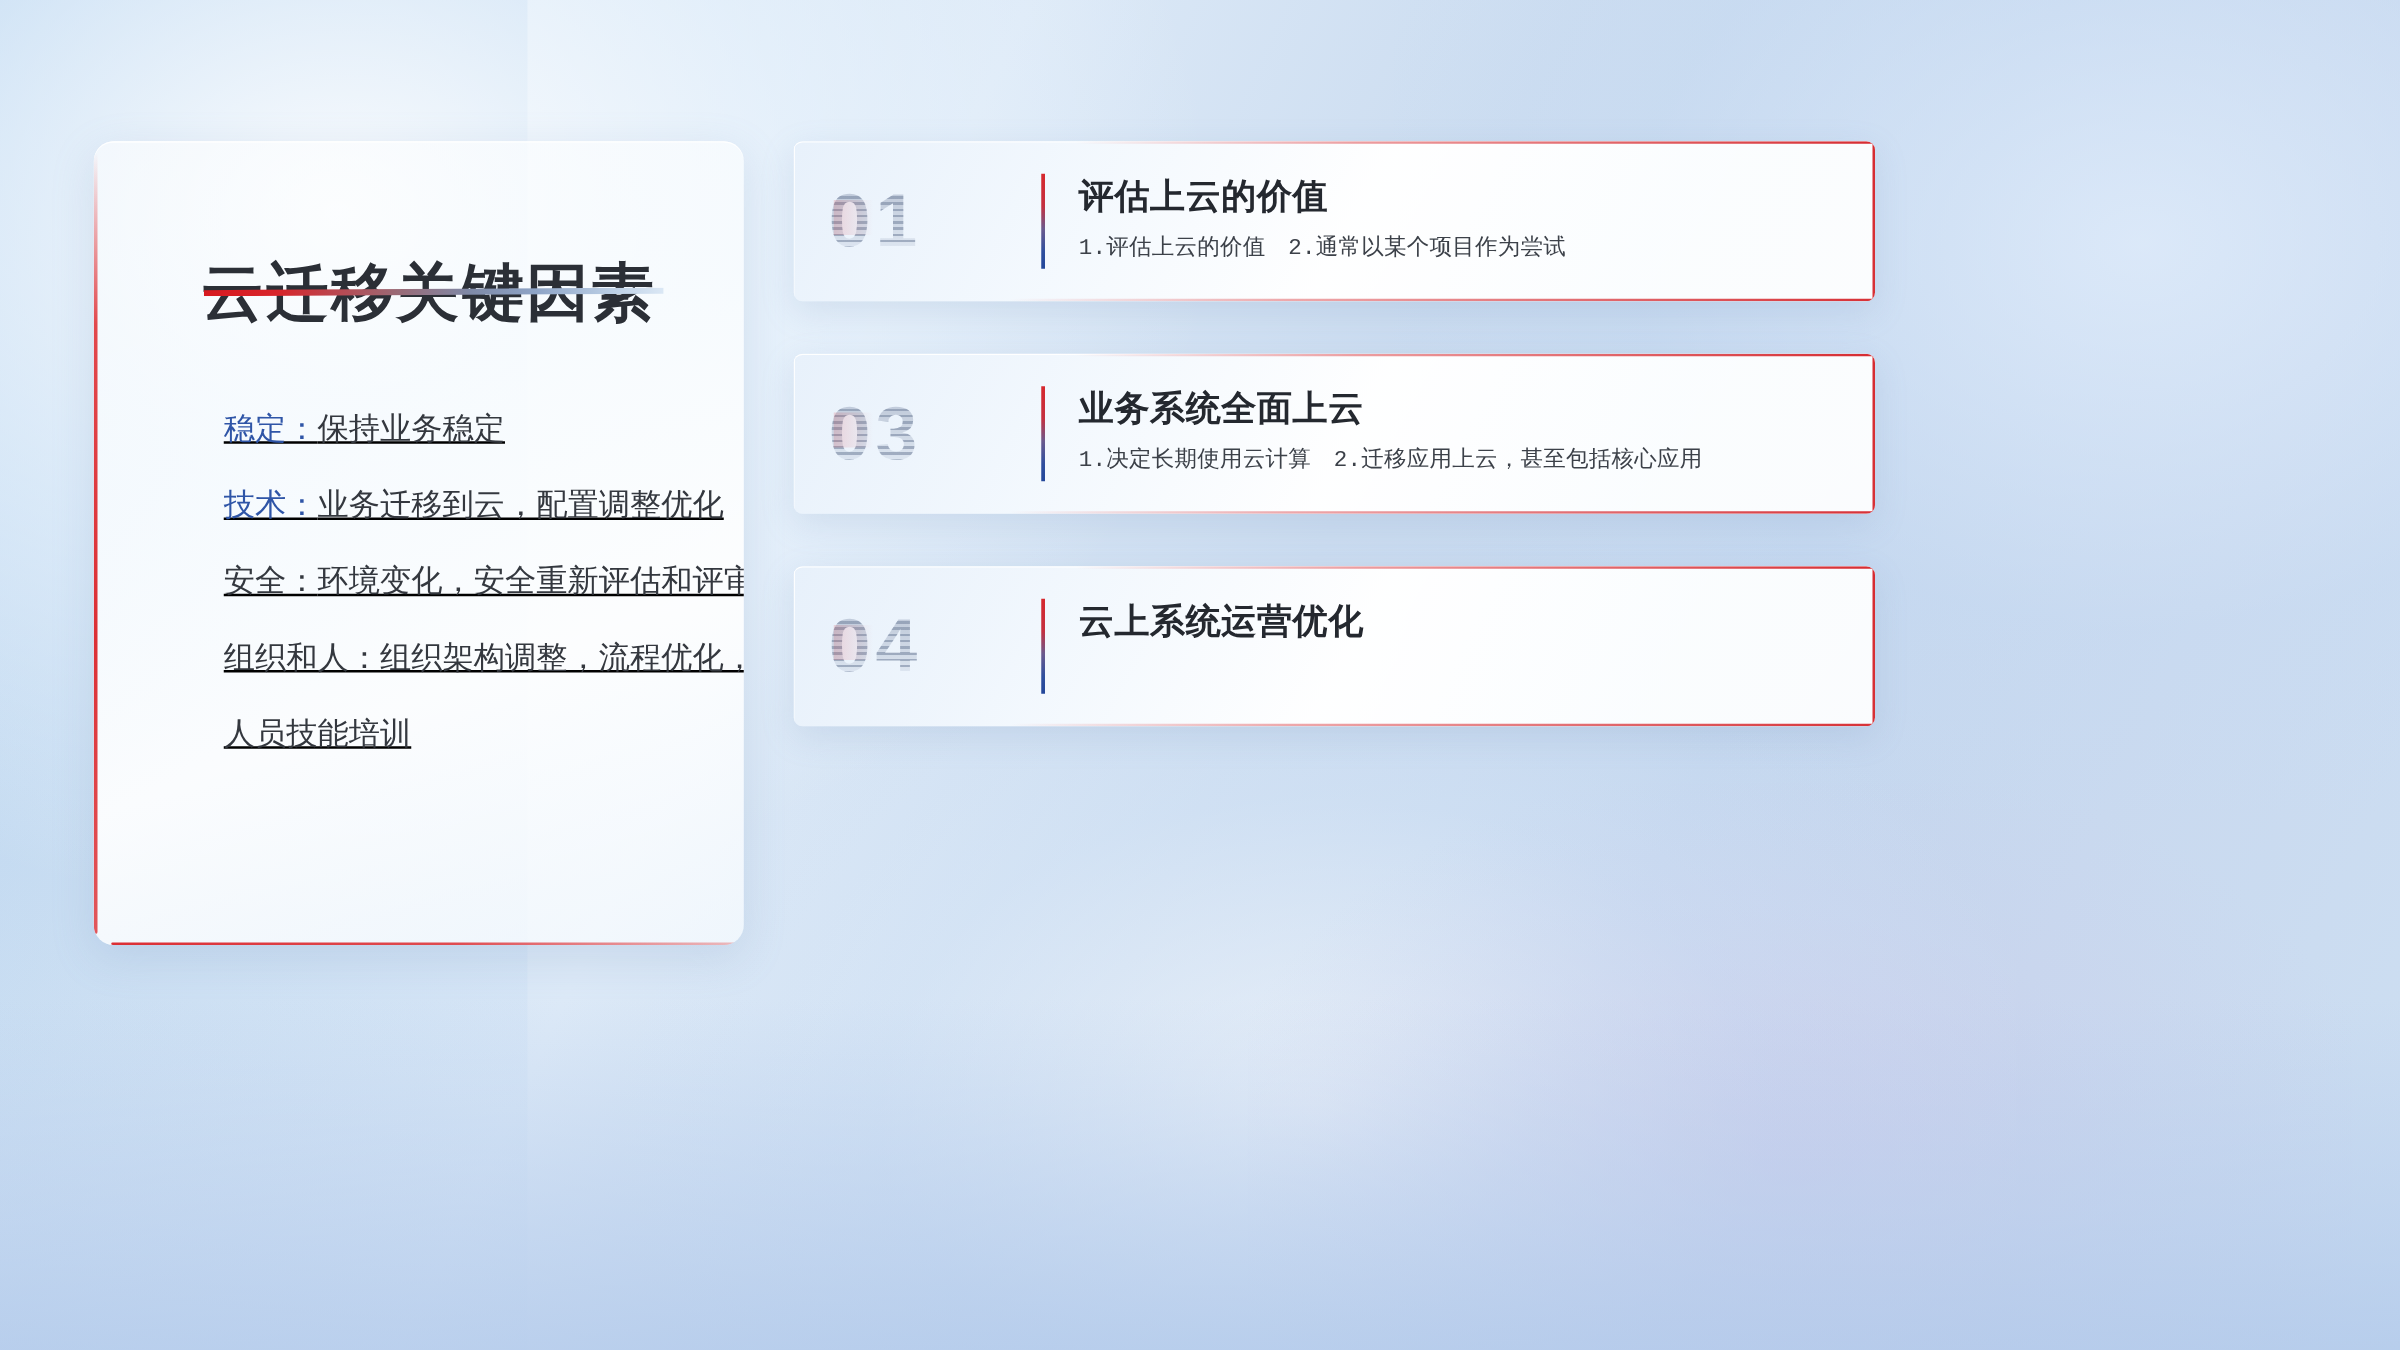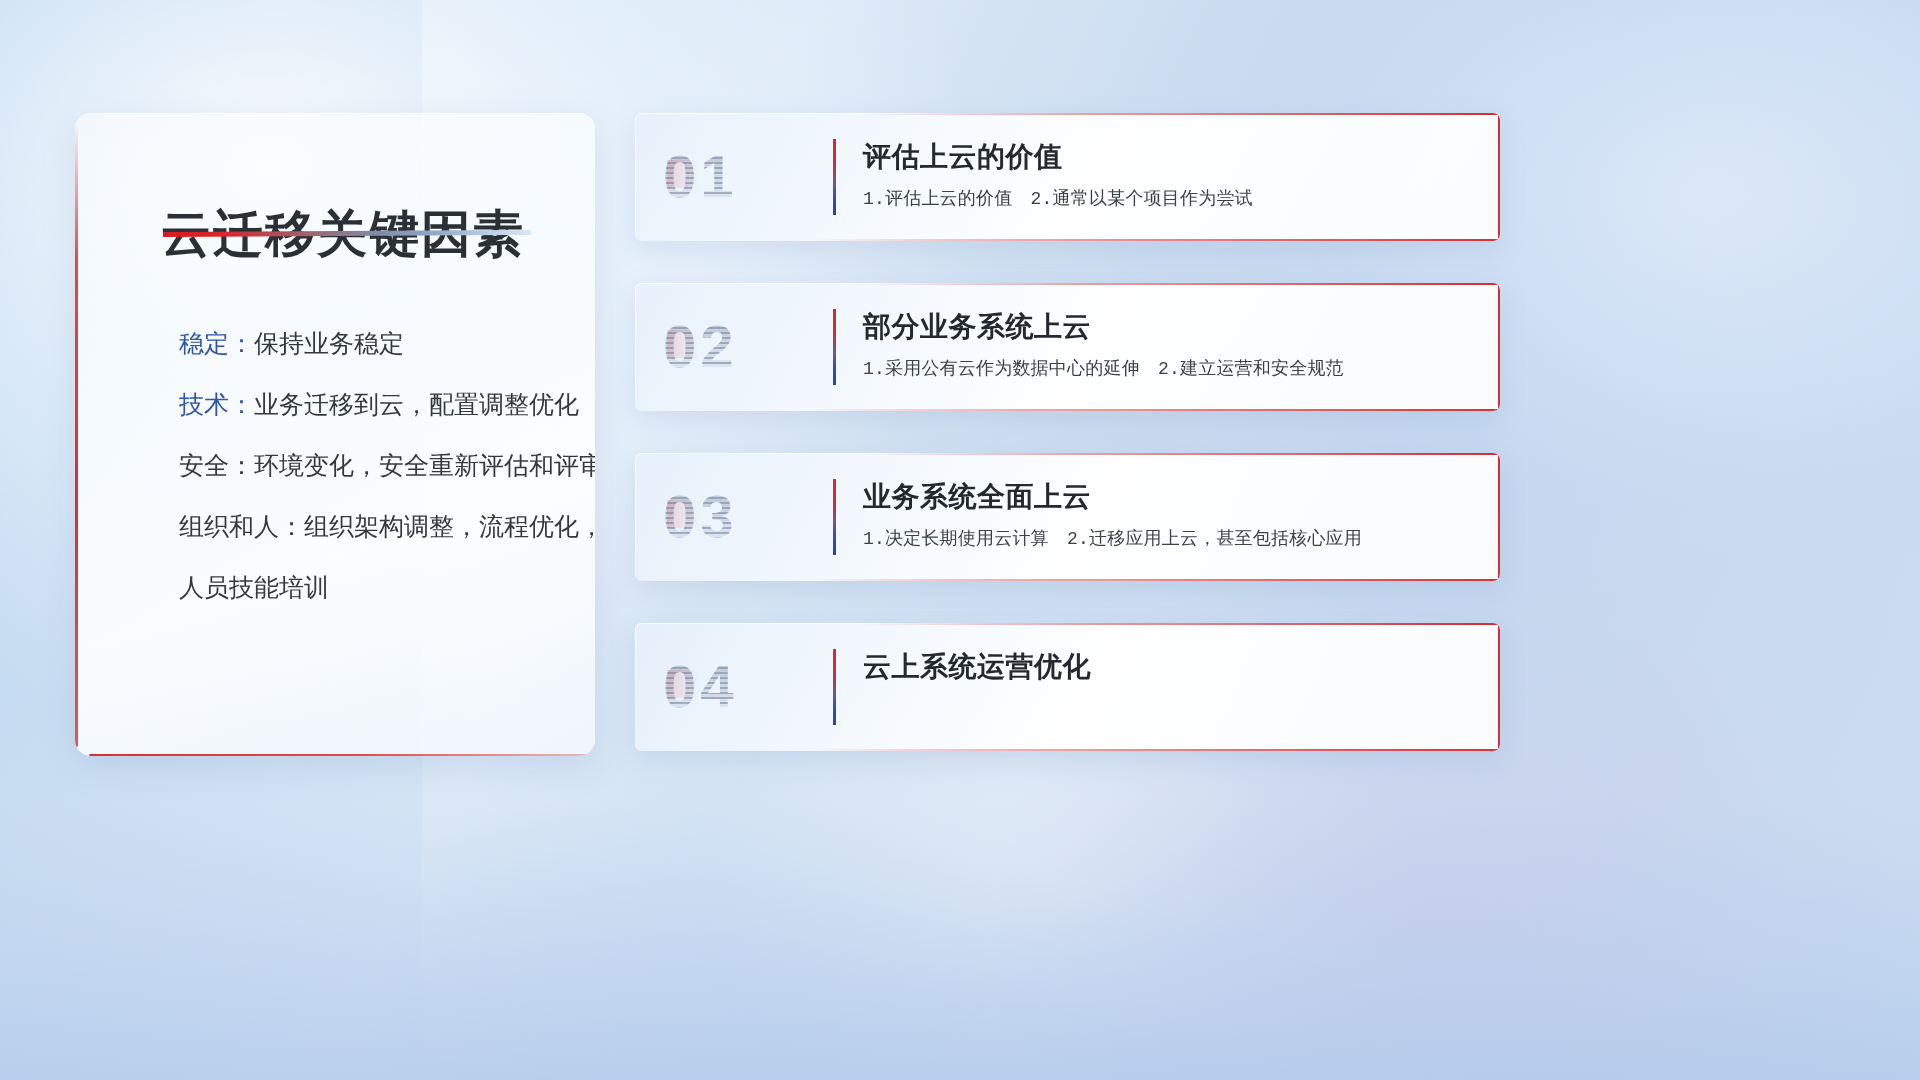--- a/index.html
+++ b/index.html
@@ -68,21 +68,21 @@
     position:absolute;left:86px;top:54px;
     font-size:50px;font-weight:bold;letter-spacing:2px;color:#2b2f36;
     white-space:nowrap;
   }
   .title-rule{
     position:absolute;left:88px;top:117px;width:368px;height:7px;
     background:linear-gradient(90deg,#d71920 0%,#d8252b 16%,#9a6a76 42%,#7f8aa8 58%,#8ea4c6 72%,#b9cde4 88%,#dbe8f5 100%);
     clip-path:polygon(0 30%,100% 0,100% 70%,0 100%);
   }
 
-  .facts{position:absolute;left:104px;top:200px;right:40px;}
+  .facts{position:absolute;left:104px;top:200px;right:40px;text-decoration:underline;}
   .fact{
     font-size:25px;line-height:61px;color:#34383f;white-space:nowrap;
   }
   .fact .k{color:#2f55a7;}
   .fact.dark .k{color:#34383f;}
 
   
   .cards{position:absolute;left:635px;top:113px;width:865px;z-index:2;}
   .card{
     position:relative;height:128px;margin-bottom:42px;border-radius:7px;
@@ -186,32 +186,20 @@
     <div class="rule-b"></div>
     <div class="hair-l"></div>
     <div class="card-num">01</div>
     <div class="card-bar"></div>
     <div class="card-body">
       <div class="card-title">评估上云的价值</div>
       <div class="card-desc">1.评估上云的价值　2.通常以某个项目作为尝试</div>
     </div>
   </article>
 
-  <article class="card">
-    <div class="rule-t"></div>
-    <div class="rule-r"></div>
-    <div class="rule-b"></div>
-    <div class="hair-l"></div>
-    <div class="card-num">02</div>
-    <div class="card-bar"></div>
-    <div class="card-body">
-      <div class="card-title">部分业务系统上云</div>
-      <div class="card-desc">1.采用公有云作为数据中心的延伸　2.建立运营和安全规范</div>
-    </div>
-  </article>
 
   <article class="card">
     <div class="rule-t"></div>
     <div class="rule-r"></div>
     <div class="rule-b"></div>
     <div class="hair-l"></div>
     <div class="card-num">03</div>
     <div class="card-bar"></div>
     <div class="card-body">
       <div class="card-title">业务系统全面上云</div>

